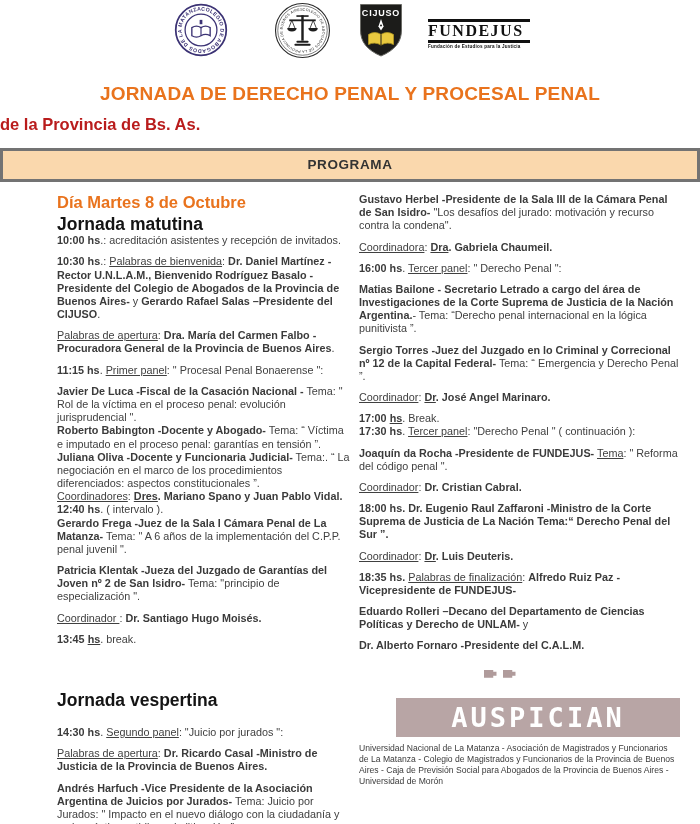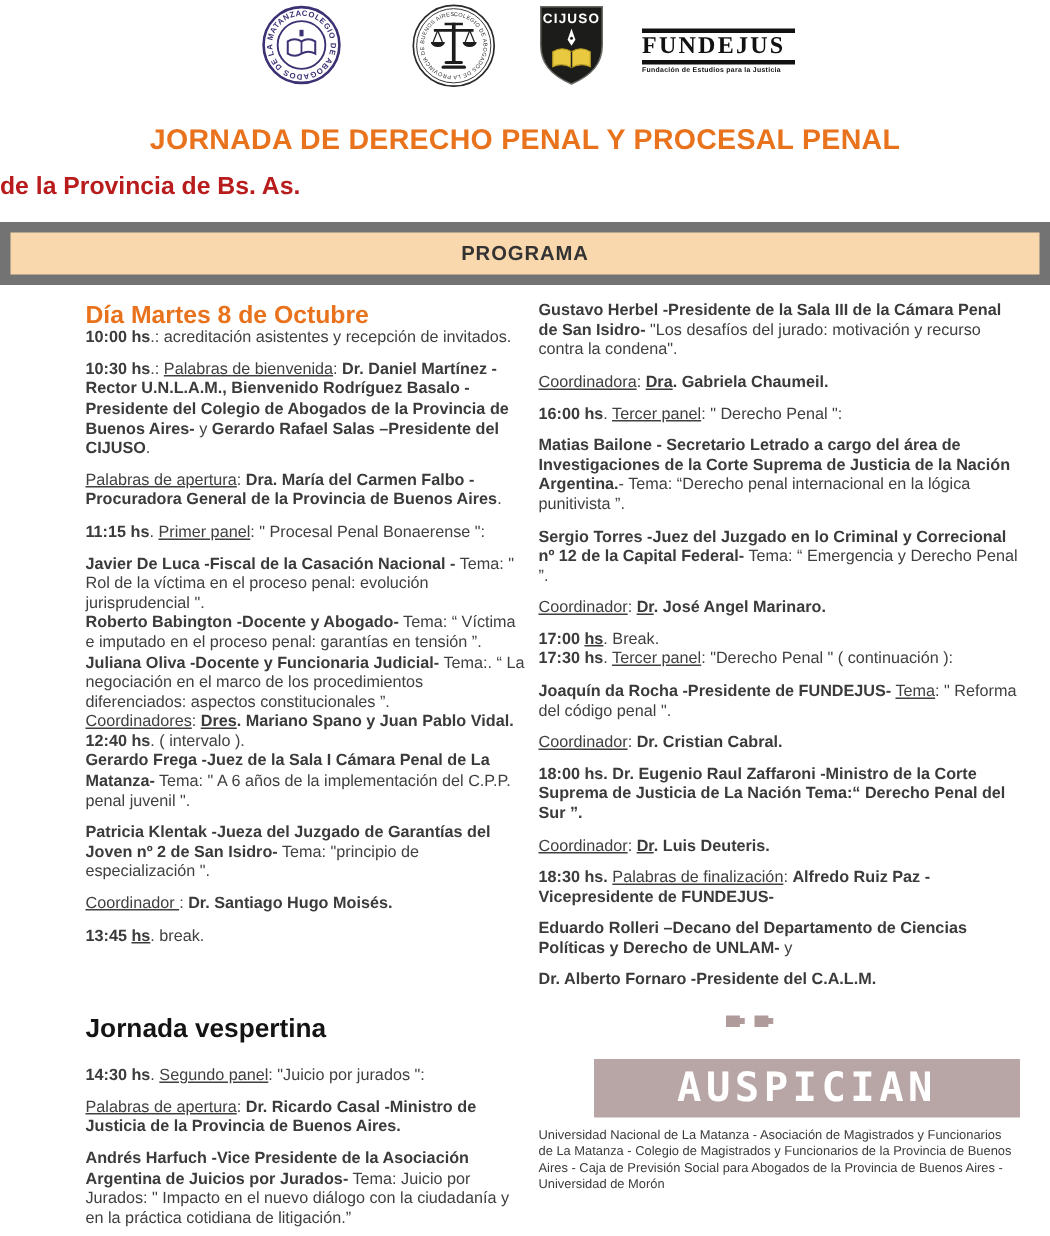--- a/index.html
+++ b/index.html
@@ -15,21 +15,21 @@
   .fundejus{left:428px;top:17px;width:102px;text-align:left;}
   .fj-line{height:2.5px;background:#111;}
   .fj-word{font-family:"Liberation Serif",serif;font-weight:bold;font-size:16px;
     letter-spacing:1.5px;color:#111;line-height:1.05;padding:1px 0;}
   .fj-tag{font-size:4.6px;font-weight:bold;color:#111;margin-top:1.5px;letter-spacing:0.2px;}
 
   
   .title1{margin-top:21px;text-align:center;color:#E9731D;font-weight:bold;font-size:19px;letter-spacing:0.2px;}
   .title2{margin-top:10px;color:#b91c1c;font-weight:bold;font-size:16.5px;}
   .programa{margin-top:14px;height:28px;line-height:28px;text-align:center;
-    background:#FAD8AD;border:7px solid #737373;color:#333;font-weight:bold;
+    background:#FAD8AD;border:3px solid #737373;color:#333;font-weight:bold;
     font-size:13.5px;letter-spacing:0.6px;}
 
   
   .columns{display:grid;grid-template-columns:294px 1fr;column-gap:8px;
     padding:11px 20px 0 57px;}
   .col{color:#404040;font-size:10.8px;line-height:1.22;}
 
   .blk{margin:0;}
   .p{margin-top:8px;}
   .tight{margin-top:0;}
@@ -113,20 +113,21 @@
   </header>
 
   <div class="title1">JORNADA DE DERECHO PENAL Y PROCESAL PENAL</div>
   <div class="title2">de la Provincia de Bs. As.</div>
   <div class="programa">PROGRAMA</div>
 
   <main class="columns">
     <section class="col">
       <div>
           <div class="blk h1"><span>Día Martes 8 de Octubre</span></div>
+          <div class="blk h2"><span>Jornada matutina</span></div>
           <div class="blk p tight"><span class="b">10:00 hs</span><span>.: acreditación asistentes y recepción de invitados.</span></div>
           <div class="blk p"><span class="b">10:30 hs</span><span>.: </span><span class="u">Palabras de bienvenida</span><span>: </span><span class="b">Dr. Daniel Martínez - Rector U.N.L.A.M., Bienvenido Rodríguez Basalo - Presidente del Colegio de Abogados de la Provincia de Buenos Aires-</span><span> y </span><span class="b">Gerardo Rafael Salas –Presidente del CIJUSO</span><span>.</span></div>
           <div class="blk p"><span class="u">Palabras de apertura</span><span>: </span><span class="b">Dra. María del Carmen Falbo - Procuradora General de la Provincia de Buenos Aires</span><span>.</span></div>
           <div class="blk p"><span class="b">11:15 hs</span><span>.  </span><span class="u">Primer panel</span><span>: " Procesal Penal Bonaerense ":</span></div>
           <div class="blk p"><span class="b">Javier De Luca -Fiscal de la Casación Nacional -</span><span> Tema: " Rol de la víctima en el proceso penal: evolución jurisprudencial ".</span></div>
           <div class="blk p tight"><span class="b">Roberto Babington -Docente y Abogado-</span><span> Tema: “ Víctima e imputado en el proceso penal: garantías en tensión ”.</span></div>
           <div class="blk p tight"><span class="b">Juliana Oliva -Docente y Funcionaria Judicial-</span><span> Tema:. “ La negociación en el marco de los procedimientos diferenciados: aspectos constitucionales ”.</span></div>
           <div class="blk p tight"><span class="u">Coordinadores</span><span>:  </span><span class="b u">Dres</span><span class="b">. Mariano Spano y Juan Pablo Vidal.</span></div>
           <div class="blk p tight"><span class="b">12:40 hs</span><span>. ( intervalo ).</span></div>
           <div class="blk p tight"><span class="b">Gerardo Frega -Juez de la Sala I Cámara Penal de La Matanza-</span><span> Tema: " A 6 años de la implementación del C.P.P. penal juvenil ".</span></div>
@@ -147,21 +148,21 @@
           <div class="blk p"><span class="b">16:00 hs</span><span>.  </span><span class="u">Tercer panel</span><span>: "  Derecho Penal ":</span></div>
           <div class="blk p"><span class="b">Matias Bailone - Secretario Letrado  a cargo del área de Investigaciones de la Corte  Suprema de Justicia de la Nación Argentina.</span><span>- Tema: “Derecho penal internacional en la lógica punitivista ”.</span></div>
           <div class="blk p"><span class="b">Sergio Torres -Juez del Juzgado en lo Criminal y Correcional nº 12 de la Capital Federal-</span><span> Tema: “ Emergencia y Derecho Penal ”.</span></div>
           <div class="blk p"><span class="u">Coordinador</span><span>: </span><span class="b u">Dr</span><span class="b">. José Angel Marinaro.</span></div>
           <div class="blk p"><span class="b">17:00 </span><span class="b u">hs</span><span>. Break.</span></div>
           <div class="blk p tight"><span class="b">17:30 hs</span><span>.  </span><span class="u">Tercer panel</span><span>: "Derecho Penal " ( continuación ):</span></div>
           <div class="blk p"><span class="b">Joaquín da Rocha -Presidente de FUNDEJUS-</span><span> </span><span class="u">Tema</span><span>: " Reforma del código penal ".</span></div>
           <div class="blk p"><span class="u">Coordinador</span><span>: </span><span class="b">Dr. Cristian Cabral.</span></div>
           <div class="blk p"><span class="b">18:00 hs. Dr. Eugenio Raul Zaffaroni -Ministro de la Corte Suprema de Justicia de La Nación Tema:“ Derecho Penal del Sur ”.</span></div>
           <div class="blk p"><span class="u">Coordinador</span><span>: </span><span class="b u">Dr</span><span class="b">. Luis Deuteris.</span></div>
-          <div class="blk p"><span class="b">18:30 hs.</span><span> </span><span class="u">Palabras de finalización</span><span>: </span><span class="b">Alfredo Ruiz Paz - Vicepresidente de FUNDEJUS-</span></div>
+          <div class="blk p"><span class="b">18:35 hs.</span><span> </span><span class="u">Palabras de finalización</span><span>: </span><span class="b">Alfredo Ruiz Paz - Vicepresidente de FUNDEJUS-</span></div>
           <div class="blk p"><span class="b">Eduardo Rolleri –Decano del Departamento de Ciencias Políticas y Derecho de UNLAM-</span><span> y</span></div>
           <div class="blk p"><span class="b">Dr. Alberto Fornaro -Presidente del C.A.L.M.</span></div>
         </div>
 
       <div class="arrows">
         <span class="arrow"></span>
         <span class="arrow"></span>
       </div>
 
       <div class="ausp-banner">AUSPICIAN</div>

